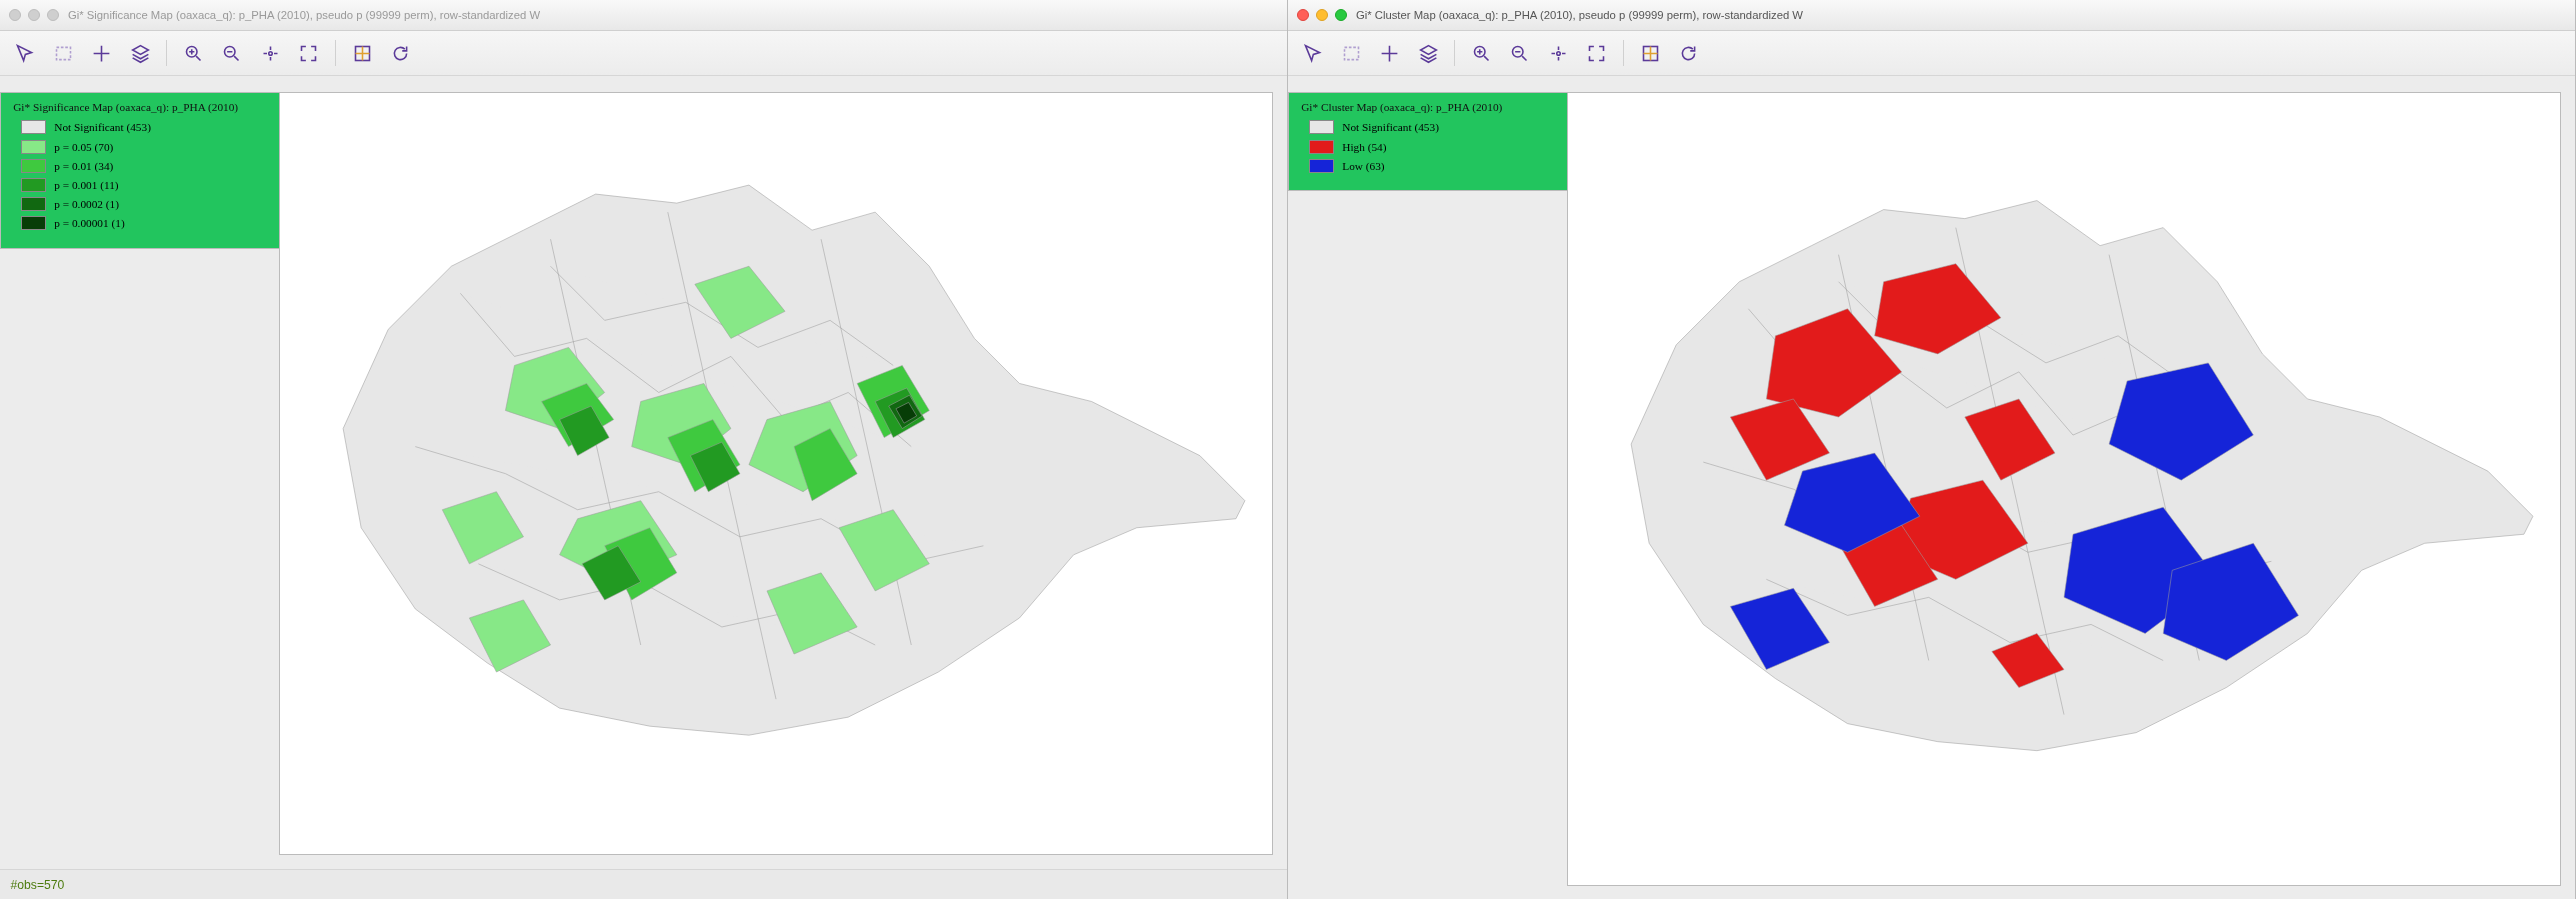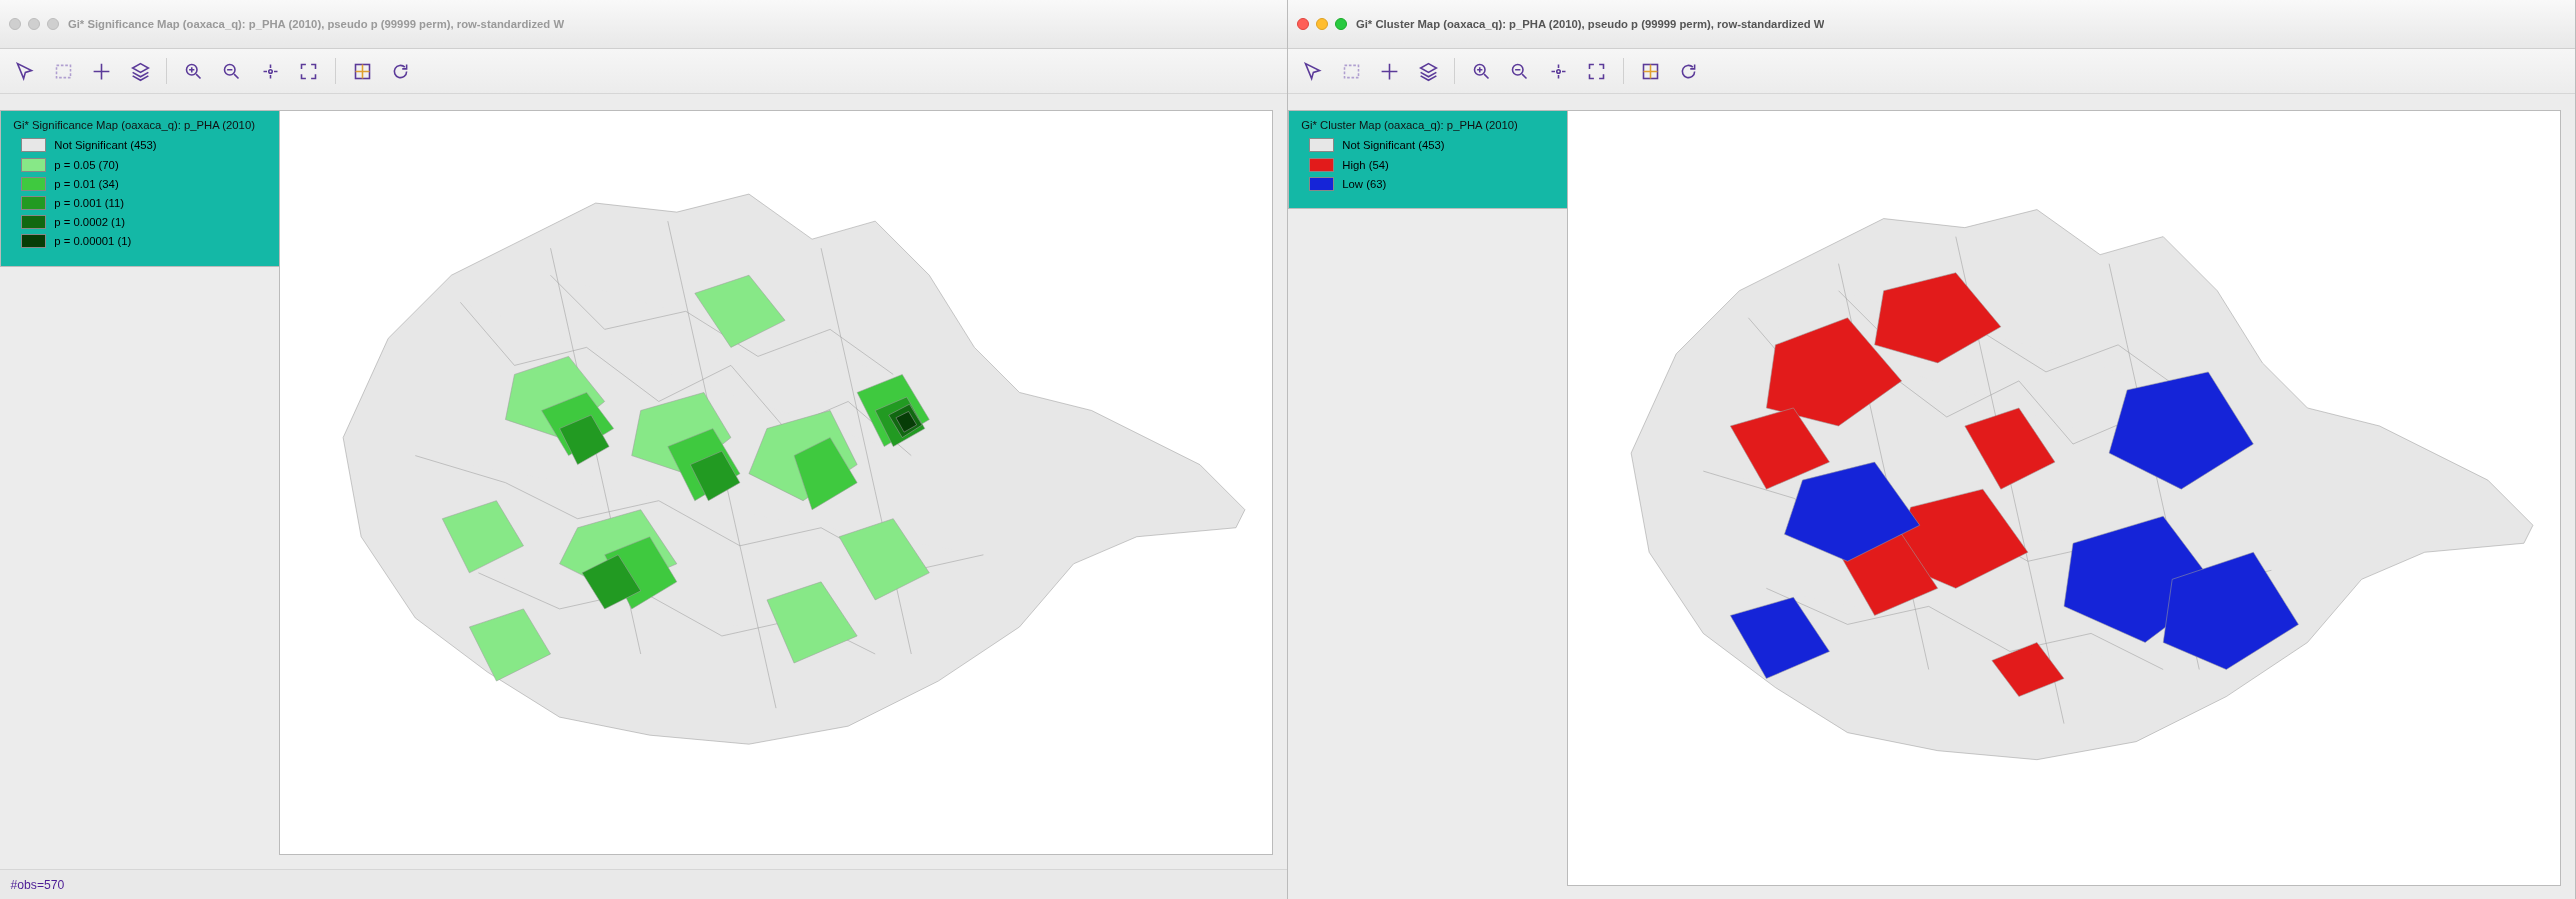--- a/index.html
+++ b/index.html
@@ -16,28 +16,28 @@
   .window {
     display: flex;
     flex-direction: column;
     border-right: 0.9px solid #bbb;
     background: #ececec;
     flex: 1 1 50%;
     min-width: 0;
   }
 
   .titlebar {
-    height: 49px;
+    height: 31px;
     display: flex;
     align-items: center;
     background: linear-gradient(#f9f9f9,#e8e8e8);
     border-bottom: 0.9px solid #cfcfcf;
     padding: 0 8.7px;
     gap: 8.7px;
-    font-weight: 700;
+    font-weight: 400;
     color: #555;
   }
   .titlebar.inactive { color:#9a9a9a; }
   .traffic { display:flex; gap:7px; align-items:center; }
   .dot { width:12.2px; height:12.2px; border-radius:50%; }
   .dot.red   { background:#ff5f57; border:0.9px solid #e0443e;}
   .dot.yellow{ background:#ffbd2e; border:0.9px solid #dea123;}
   .dot.green { background:#28c940; border:0.9px solid #1aab29;}
   .dot.dim   { background:#cfcfcf; border:0.9px solid #bdbdbd;}
   .title-text { white-space:nowrap; overflow:hidden; text-overflow:ellipsis; }
@@ -74,34 +74,35 @@
     background:#fff;
     border:0.9px solid #bbb;
     overflow:hidden;
   }
   .map-canvas svg { width:100%; height:100%; }
 
   .legend {
     position:absolute;
     top: 15.7px; left: 0;
     width: 314px;
-    background:#14b8a6;
+    background:#22c55e;
     border:0.9px solid #bbb;
     padding: 8.7px 12.2px 12.2px;
     overflow:hidden;
+    font-family:Liberation Serif, serif;
   }
   .legend .legend-title { margin-bottom:7px; color:#111; }
   .legend .row { display:flex; align-items:center; gap:8.7px; margin:5.2px 0;padding-left:8px; }
   .swatch { width:24.4px; height:14px; border:0.9px solid #888; flex:0 0 auto; }
 
   .statusbar {
     height: 31px;
     display:flex; align-items:center;
     padding:0 10.5px;
-    color:#4c1d95;
+    color:#4d7c0f;
     background:#e9e9e9;
     border-top:0.9px solid #d6d6d6;
     font-size: 12.2px;
   }
 
   
   .c-ns { fill:#e7e7e7; }
   .c-p05 { fill:#87e887; }
   .c-p01 { fill:#3fc93f; }
   .c-p001 { fill:#229a22; }

